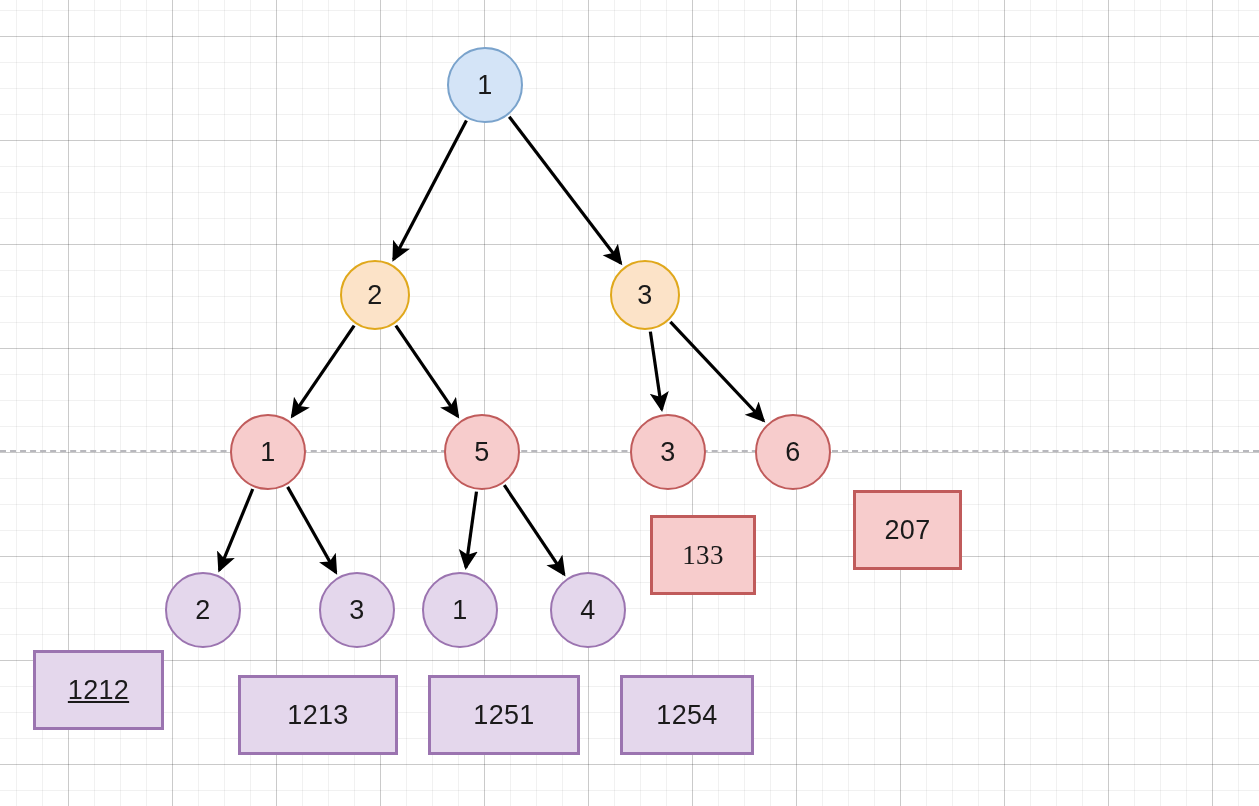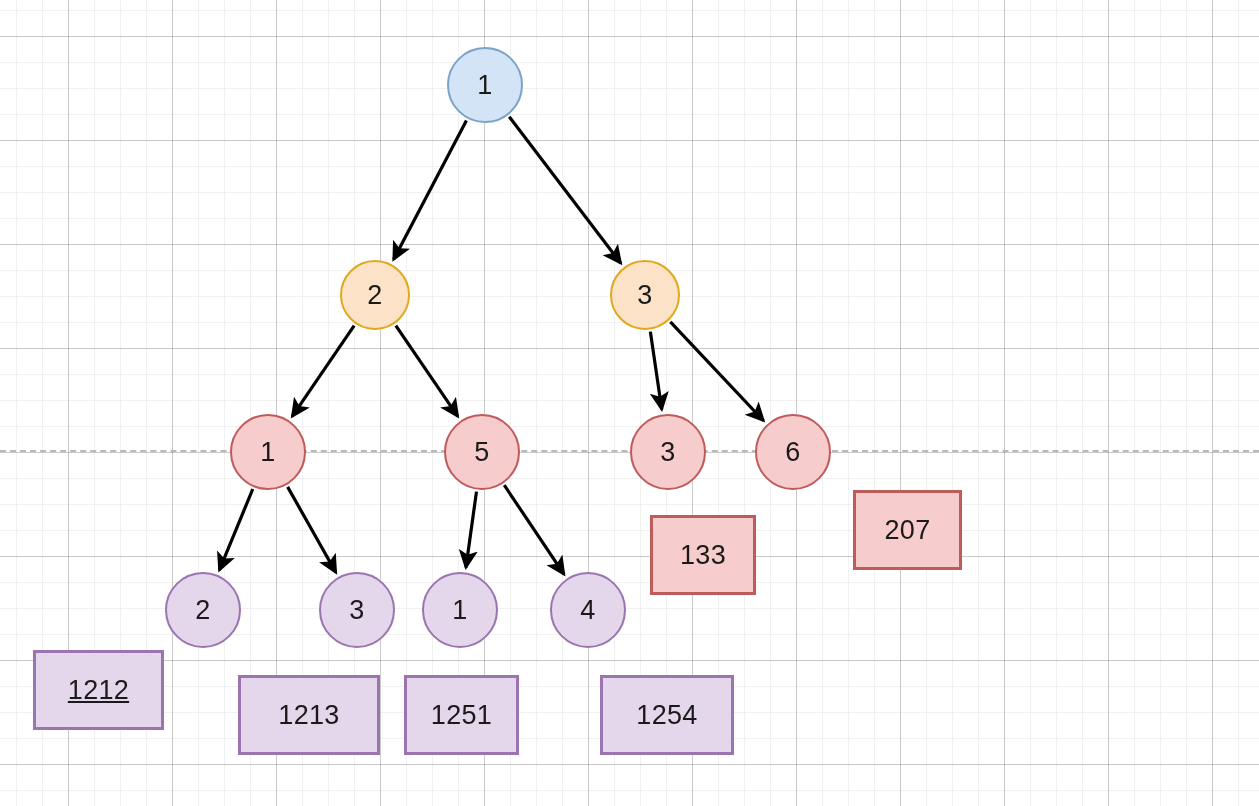--- a/index.html
+++ b/index.html
@@ -131,33 +131,33 @@
         <span>3</span>
       </div>
       <div class="node" style="left: 422px; top: 572px; width: 76px; height: 76px; background: rgb(228, 215, 236); border: 2.5px solid rgb(155, 116, 176);">
         <span>1</span>
       </div>
       <div class="node" style="left: 550px; top: 572px; width: 76px; height: 76px; background: rgb(228, 215, 236); border: 2.5px solid rgb(155, 116, 176);">
         <span>4</span>
       </div>
     </div>
   <div id="rect-layer">
-      <div class="rect" style="left: 650px; top: 515px; width: 106px; height: 80px; background: rgb(247, 204, 204); border: 3px solid rgb(192, 91, 91);">
+      <div class="rect" style="left: 650px; top: 515px; width: 106px; height: 80px; background: rgb(247, 204, 204); border: 3px solid rgb(192, 91, 91); font-family: Liberation Serif, serif;">
         <span>133</span>
       </div>
       <div class="rect" style="left: 853px; top: 490px; width: 109px; height: 80px; background: rgb(247, 204, 204); border: 3px solid rgb(192, 91, 91);">
         <span>207</span>
       </div>
       <div class="rect" style="left: 33px; top: 650px; width: 131px; height: 80px; background: rgb(228, 215, 236); border: 3px solid rgb(155, 116, 176); text-decoration: underline;">
         <span>1212</span>
       </div>
-      <div class="rect" style="left: 238px; top: 675px; width: 142px; height: 80px; background: rgb(228, 215, 236); border: 3px solid rgb(155, 116, 176);">
+      <div class="rect" style="left: 238px; top: 675px; width: 160px; height: 80px; background: rgb(228, 215, 236); border: 3px solid rgb(155, 116, 176);">
         <span>1213</span>
       </div>
-      <div class="rect" style="left: 404px; top: 675px; width: 115px; height: 80px; background: rgb(228, 215, 236); border: 3px solid rgb(155, 116, 176);">
+      <div class="rect" style="left: 428px; top: 675px; width: 152px; height: 80px; background: rgb(228, 215, 236); border: 3px solid rgb(155, 116, 176);">
         <span>1251</span>
       </div>
-      <div class="rect" style="left: 600px; top: 675px; width: 134px; height: 80px; background: rgb(228, 215, 236); border: 3px solid rgb(155, 116, 176);">
+      <div class="rect" style="left: 620px; top: 675px; width: 134px; height: 80px; background: rgb(228, 215, 236); border: 3px solid rgb(155, 116, 176);">
         <span>1254</span>
       </div>
     </div>
 
 </div>
 
 </body></html>

